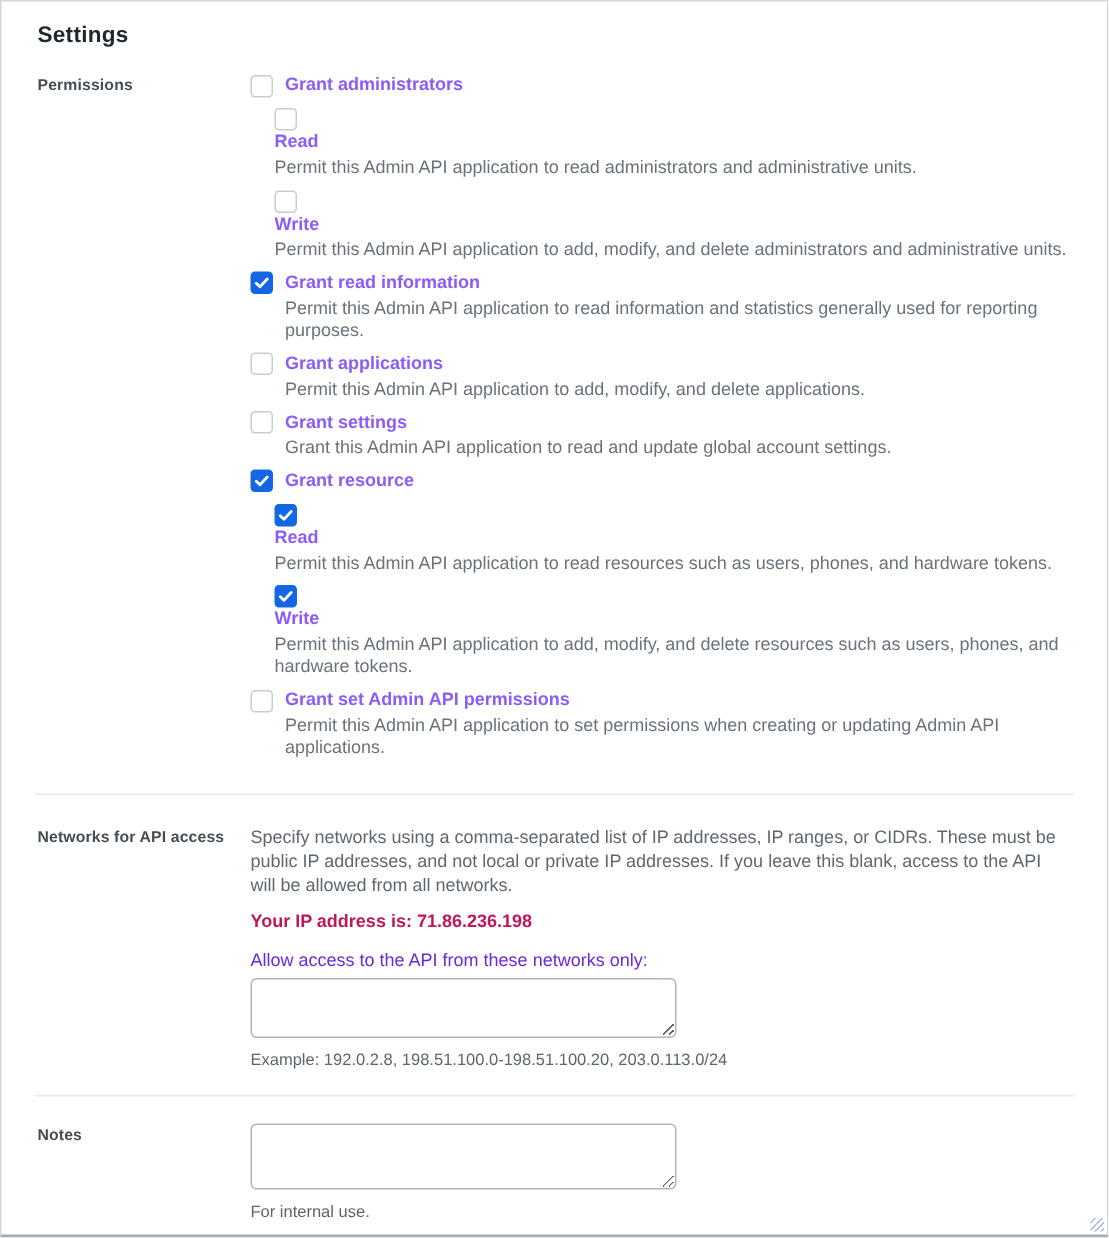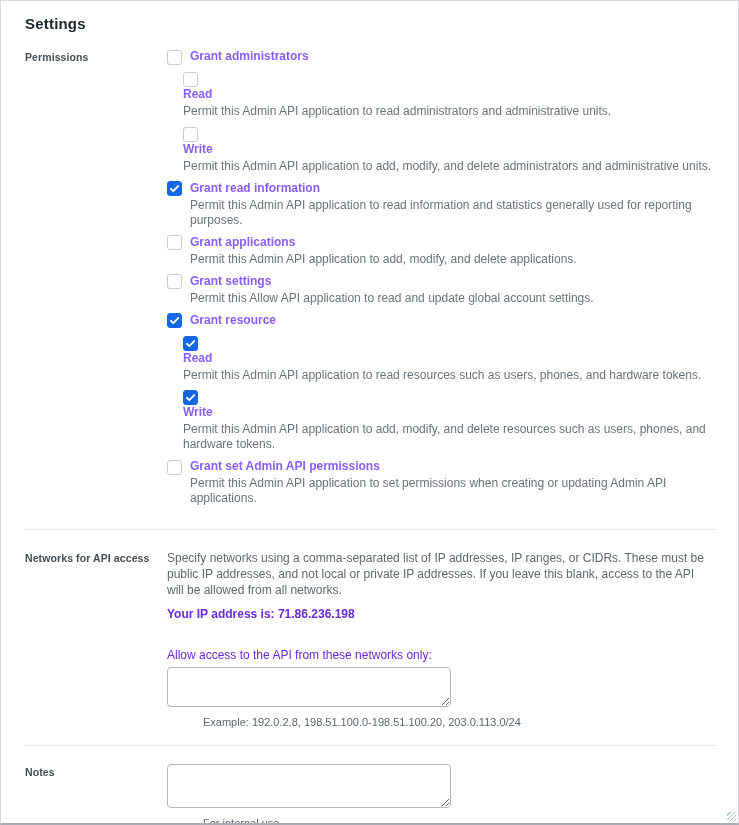--- a/index.html
+++ b/index.html
@@ -82,22 +82,22 @@
   
   .para {
     font-size: 12px;
     line-height: 16px;
     color: #5f686f;
     margin-bottom: 8px;
   }
   .ip-line {
     font-size: 12px;
     font-weight: 700;
-    color: #6d28d9;
-    margin-bottom: 25px;
+    color: #be185d;
+    margin-bottom: 10px;
     line-height: 16px;
   }
   .field-label {
     display: block;
     font-size: 12px;
     color: #6d28d9;
     line-height: 16px;
     margin-bottom: 4px;
   }
   textarea.ta {
@@ -113,21 +113,20 @@
     color: #242c33;
     outline: none;
     background: #ffffff;
   }
   textarea.ta-notes { height: 44px; }
   .hint {
     font-size: 11px;
     color: #5c666e;
     margin-top: 8px;
     line-height: 14px;
-    margin-left: 36px;
   }
   .resize-grip {
     position: absolute;
     right: 2px; bottom: 2px;
     width: 9px; height: 9px;
     background:
       repeating-linear-gradient(135deg, transparent 0 2px, #9db8e8 2px 3px);
     opacity: .9;
   }
 </style>
@@ -176,21 +175,21 @@
           <span class="cb" role="checkbox" aria-checked="false"></span>
           <div>
             <div class="perm-label">Grant applications</div>
             <div class="perm-desc">Permit this Admin API application to add, modify, and delete applications.</div>
           </div>
         </div>
         <div class="perm-item">
           <span class="cb" role="checkbox" aria-checked="false"></span>
           <div>
             <div class="perm-label">Grant settings</div>
-            <div class="perm-desc">Permit this Allow API application to read and update global account settings.</div>
+            <div class="perm-desc">Grant this Admin API application to read and update global account settings.</div>
           </div>
         </div>
         <div class="perm-item">
           <span class="cb checked" role="checkbox" aria-checked="true">
             <svg viewBox="0 0 12 12" width="11" height="11" aria-hidden="true">
               <path d="M2 6.3 L4.7 8.9 L10 3.3" stroke="#ffffff" stroke-width="2" fill="none" stroke-linecap="round" stroke-linejoin="round"></path>
             </svg>
           </span>
           <div>
             <div class="perm-label">Grant resource</div>

